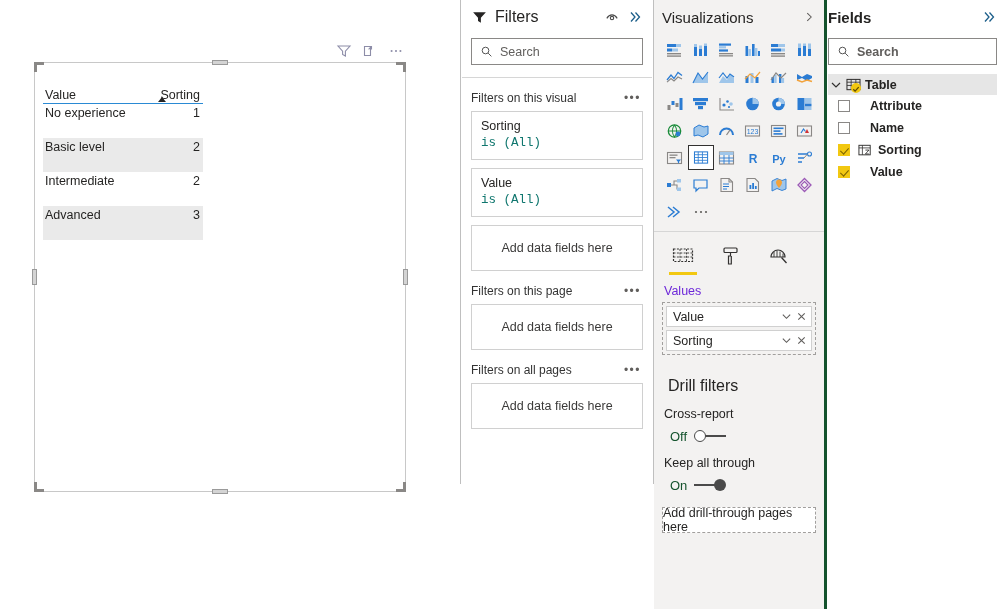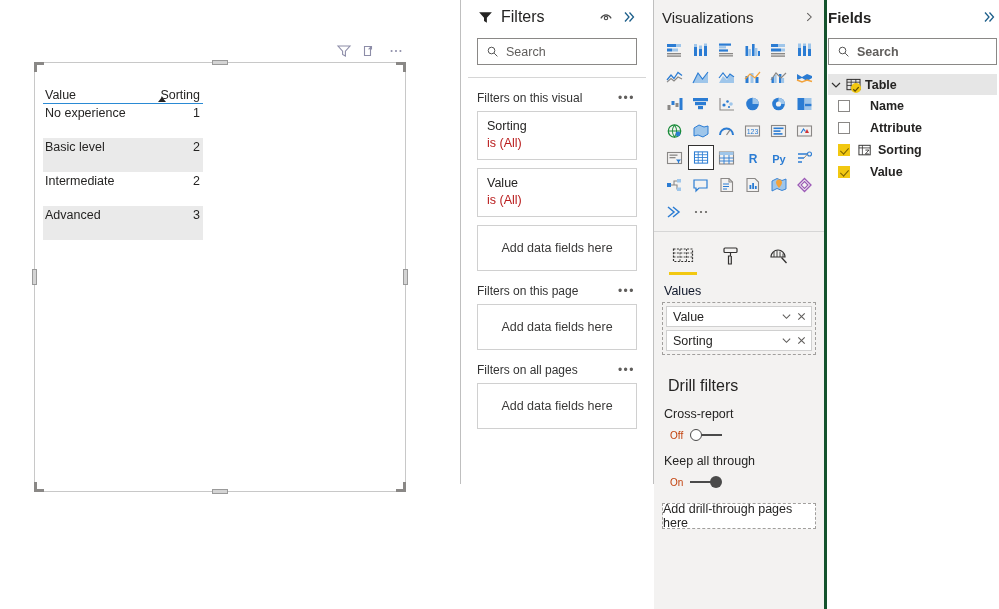--- a/index.html
+++ b/index.html
@@ -75,21 +75,21 @@
   }
   table.pbi-table td.num { text-align: right; padding-right: 3px; }
   table.pbi-table tr.alt td { background: #eaeaea; }
 
   
   .filters-pane {
     flex: 0 0 194px; width: 194px; height: 484px;
     background: #ffffff;
     border-left: 1px solid #bfbfbf;
     border-right: 1px solid #bfbfbf;
-    padding: 0 16px;
+    padding: 0 10px;
     position: relative;
   }
   .fp-header { display:flex; align-items:center; height: 34px; gap: 7px; }
   .fp-title { font-size: 16px; color: #252423; }
   .fp-header-spacer { flex: 1; }
   .fp-hicon { cursor:pointer; display:block; }
 
   .search-box {
     display:flex; align-items:center; gap:7px;
     height: 27px; border: 1px solid #8a8886; background:#fff;
@@ -105,21 +105,21 @@
   }
   .fp-group-label .lbl { flex:1; }
   .ellipsis-btn { color:#605e5c; letter-spacing:1.5px; font-size:12px; cursor:pointer; padding:0 2px; }
 
   .filter-card {
     border: 1px solid #d0d0d0; background:#fff;
     padding: 6px 9px 7px 9px; margin-bottom: 8px;
     min-height: 48px;
   }
   .filter-card .fname { font-size:12.5px; color:#252423; line-height:17px; }
-  .filter-card .fval  { font-size:12.5px; color:#b91c1c; line-height:17px; }
+  .filter-card .fval  { font-size:12.5px; color:#0f766e; line-height:17px;font-family:Liberation Mono, monospace; }
 
   .drop-card {
     border: 1px solid #d0d0d0; background:#fff;
     height: 46px; display:flex; align-items:center; justify-content:center;
     font-size: 12.5px; color:#3b3a39; margin-bottom: 8px;
   }
 
   
   .viz-pane {
     flex: 0 0 173px; width: 173px; height: 609px;
@@ -145,36 +145,36 @@
 
   .viz-sep { border-top: 1px solid #d6d6d6; margin: 2px -8px 0 -8px; }
 
   .viz-tabs { display:flex; gap: 18px; padding: 9px 4px 0 6px; }
   .viz-tab { width:30px; height:30px; display:flex; align-items:center; justify-content:center;
              position:relative; cursor:pointer; }
   .viz-tab.active::after {
     content:""; position:absolute; left:1px; right:1px; bottom:-4px; height:3px; background:#F2C811;
   }
 
-  .wells-label { font-size: 12.5px; color:#0f172a; margin: 13px 0 4px 2px; }
+  .wells-label { font-size: 12.5px; color:#6d28d9; margin: 13px 0 4px 2px; }
   .well-zone { border: 1px dashed #a19f9d; padding: 3px; background: #f3f2f1; }
   .well-item {
     display:flex; align-items:center; gap:4px;
     background:#fff; border:1px solid #d0d0d0;
     height: 21px; padding: 0 4px 0 6px; margin-bottom: 3px;
     font-size: 12.5px; color:#252423;
   }
   .well-item:last-child { margin-bottom: 0; }
   .well-item .wname { flex:1; }
   .well-btn { cursor:pointer; color:#605e5c; display:block; }
 
   .drill-title { font-size:16px; color:#252423; margin: 22px 0 0 6px; }
   .drill-sub { font-size:12.5px; color:#252423; margin: 12px 0 0 2px; }
   .toggle-row { display:flex; align-items:center; gap:7px; margin: 8px 0 0 8px; }
-  .toggle-label { font-size:10px; color:#c2410c; }
+  .toggle-label { font-size:13px; color:#14532d; }
   .tgl { width: 32px; height: 13px; position:relative; cursor:pointer; }
   .tgl .track { position:absolute; top:5px; height:2px; background:#4a4a4a; }
   .tgl.off .track { left:9px; right:0; }
   .tgl.on  .track { left:0; right:9px; }
   .tgl .knob { position:absolute; top:0; width:12px; height:12px; border-radius:50%; }
   .tgl.off .knob { left:0; border:1.6px solid #4a4a4a; background:#fff; }
   .tgl.on  .knob { right:0; background:#4a4a4a; }
 
   .drill-drop {
     border: 1px dashed #a19f9d; background:#fff;
@@ -716,25 +716,25 @@
           <svg width="10" height="10" viewBox="0 0 10 10">
               <path d="M2.3 5.2l1.8 1.9 3.6-4" fill="none" stroke="#5c4a00" stroke-width="1.3"></path>
             </svg>
         </span>
       </span>
       <span>Table</span>
     </div>
 
     <div class="tree-item">
       <span class="cbx"></span>
-      <span class="tname">Name</span>
+      <span class="tname">Attribute</span>
     </div>
     <div class="tree-item">
       <span class="cbx"></span>
-      <span class="tname">Attribute</span>
+      <span class="tname">Name</span>
     </div>
     <div class="tree-item">
       <span class="cbx checked"></span>
       <svg width="14" height="13" viewBox="0 0 16 15" style="margin-left:2px">
         <rect x="1" y="1.5" width="13" height="11" fill="none" stroke="#323130" stroke-width="1.1"></rect>
         <path d="M1 4.5h13M5 1.5v11" stroke="#323130" stroke-width="0.9"></path>
         <path d="M8.5 7h4l-4 4.5h4" fill="none" stroke="#323130" stroke-width="1"></path>
       </svg>
       <span class="tname tight">Sorting</span>
     </div>

